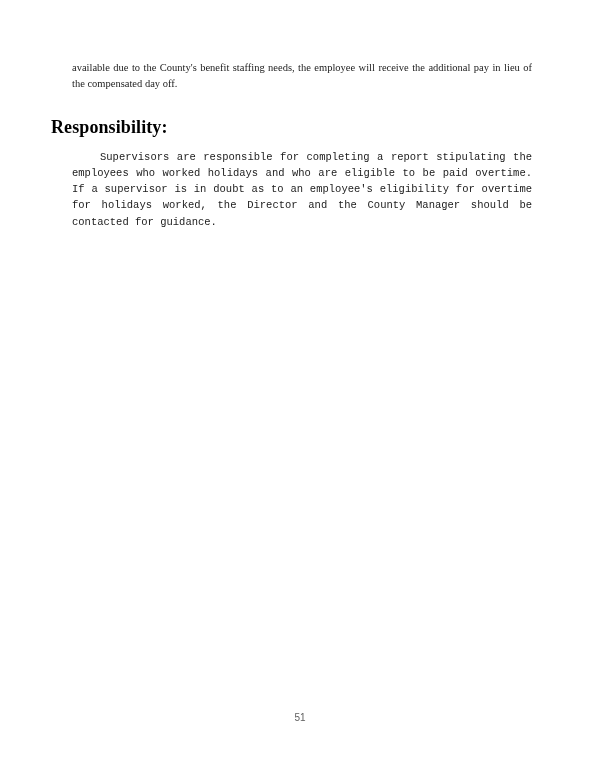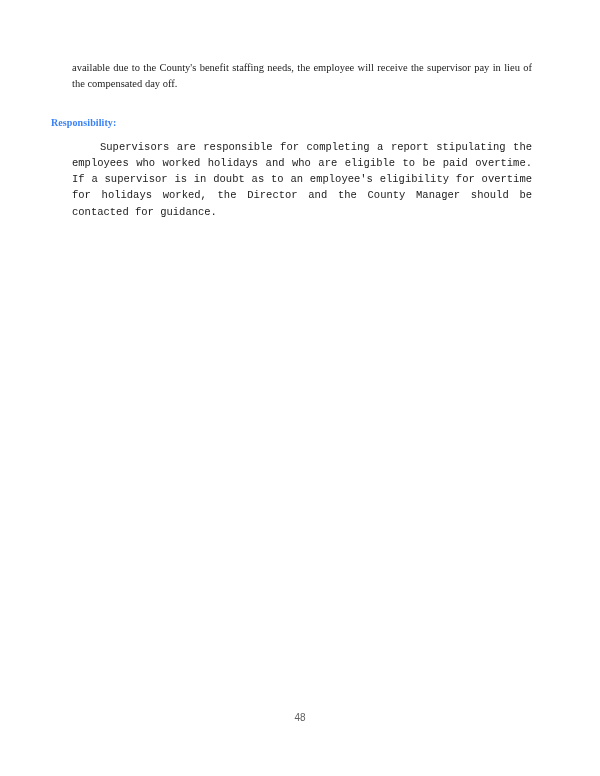--- a/index.html
+++ b/index.html
@@ -31,24 +31,24 @@
     font-size: 10.5px;
     line-height: 1.55;
     text-align: justify;
     margin: 0 0 0 0;
     color: #1b1b1b;
   }
   .para-continued {
     text-indent: 0;
   }
   .section-heading {
-    font-size: 10px;
+    font-size: 18px;
     font-weight: bold;
     margin: 24px 0 0 -21px;
-    color: #3b82f6;
+    color: #000000;
     letter-spacing: 0.1px;
   }
   .para-indent {
     text-indent: 28px;
     margin-top: 11px;
     font-family: Liberation Mono, monospace;
   }
   .page-number {
     position: absolute;
     left: 0;
@@ -60,23 +60,23 @@
     font-family: "Liberation Sans", sans-serif;
   }
 </style>
 </head>
 <body>
 
 <div class="page">
 
   <div class="content">
 
-    <p class="para para-continued">available due to the County's benefit staffing needs, the employee will receive the supervisor pay in lieu of the compensated day off.</p>
+    <p class="para para-continued">available due to the County's benefit staffing needs, the employee will receive the additional pay in lieu of the compensated day off.</p>
 
     <h2 class="section-heading">Responsibility:</h2>
 
     <p class="para para-indent">Supervisors are responsible for completing a report stipulating the employees who worked holidays and who are eligible to be paid overtime.  If a supervisor is in doubt as to an employee's eligibility for overtime for holidays worked, the Director and the County Manager should be contacted for guidance.</p>
 
   </div>
 
-  <div class="page-number">48</div>
+  <div class="page-number">51</div>
 
 </div>
 
 </body></html>

